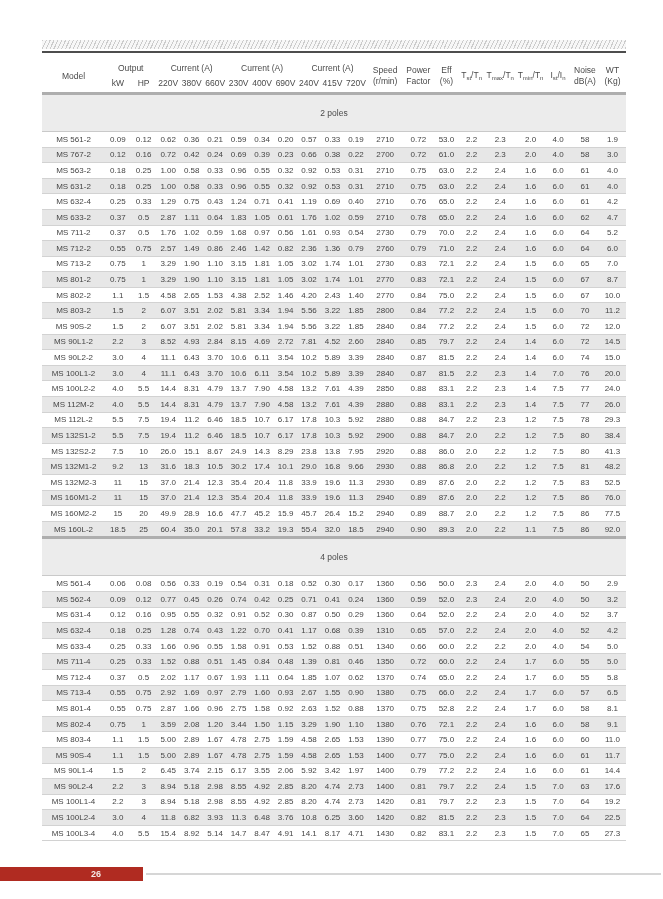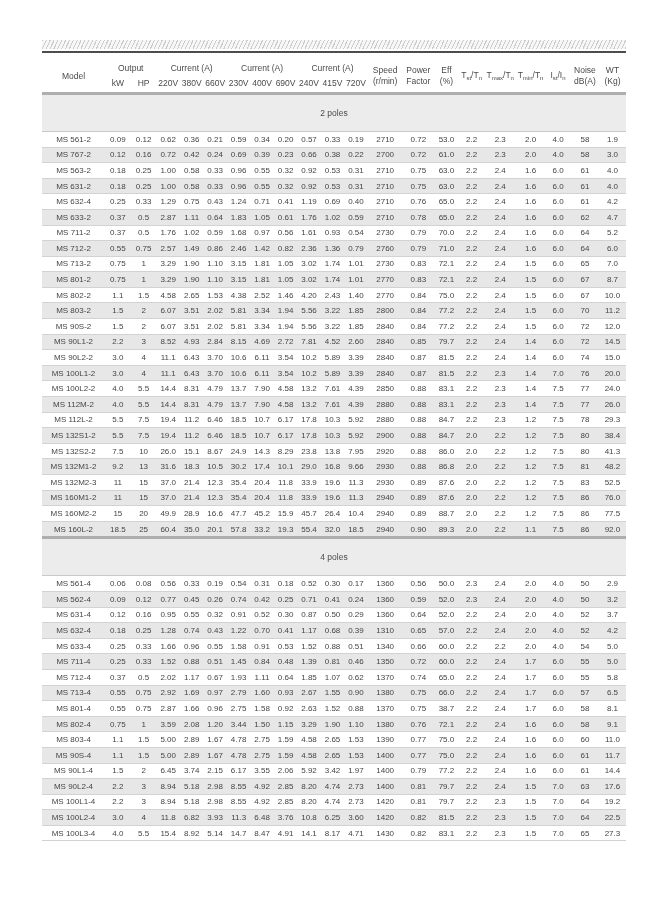--- a/index.html
+++ b/index.html
@@ -693,21 +693,21 @@
             <td>15</td>
             <td>20</td>
             <td>49.9</td>
             <td>28.9</td>
             <td>16.6</td>
             <td>47.7</td>
             <td>45.2</td>
             <td>15.9</td>
             <td>45.7</td>
             <td>26.4</td>
-            <td>10.4</td>
+            <td>15.2</td>
             <td>2940</td>
             <td>0.89</td>
             <td>88.7</td>
             <td>2.0</td>
             <td>2.2</td>
             <td>1.2</td>
             <td>7.5</td>
             <td>86</td>
             <td>77.5</td>
           </tr>
@@ -929,21 +929,21 @@
             <td>1.66</td>
             <td>0.96</td>
             <td>2.75</td>
             <td>1.58</td>
             <td>0.92</td>
             <td>2.63</td>
             <td>1.52</td>
             <td>0.88</td>
             <td>1370</td>
             <td>0.75</td>
-            <td>38.7</td>
+            <td>52.8</td>
             <td>2.2</td>
             <td>2.4</td>
             <td>1.7</td>
             <td>6.0</td>
             <td>58</td>
             <td>8.1</td>
           </tr>
           <tr class="data-row even">
             <td class="model">MS 802-4</td>
             <td>0.75</td>
@@ -1125,13 +1125,17 @@
             <td>2.3</td>
             <td>1.5</td>
             <td>7.0</td>
             <td>65</td>
             <td>27.3</td>
           </tr>
         </tbody>
     </table>
   </div>
 
+  <div class="footer">
+    <div class="pagebar">26</div>
+    <div class="footline"></div>
+  </div>
 </div>
 
 </body></html>

